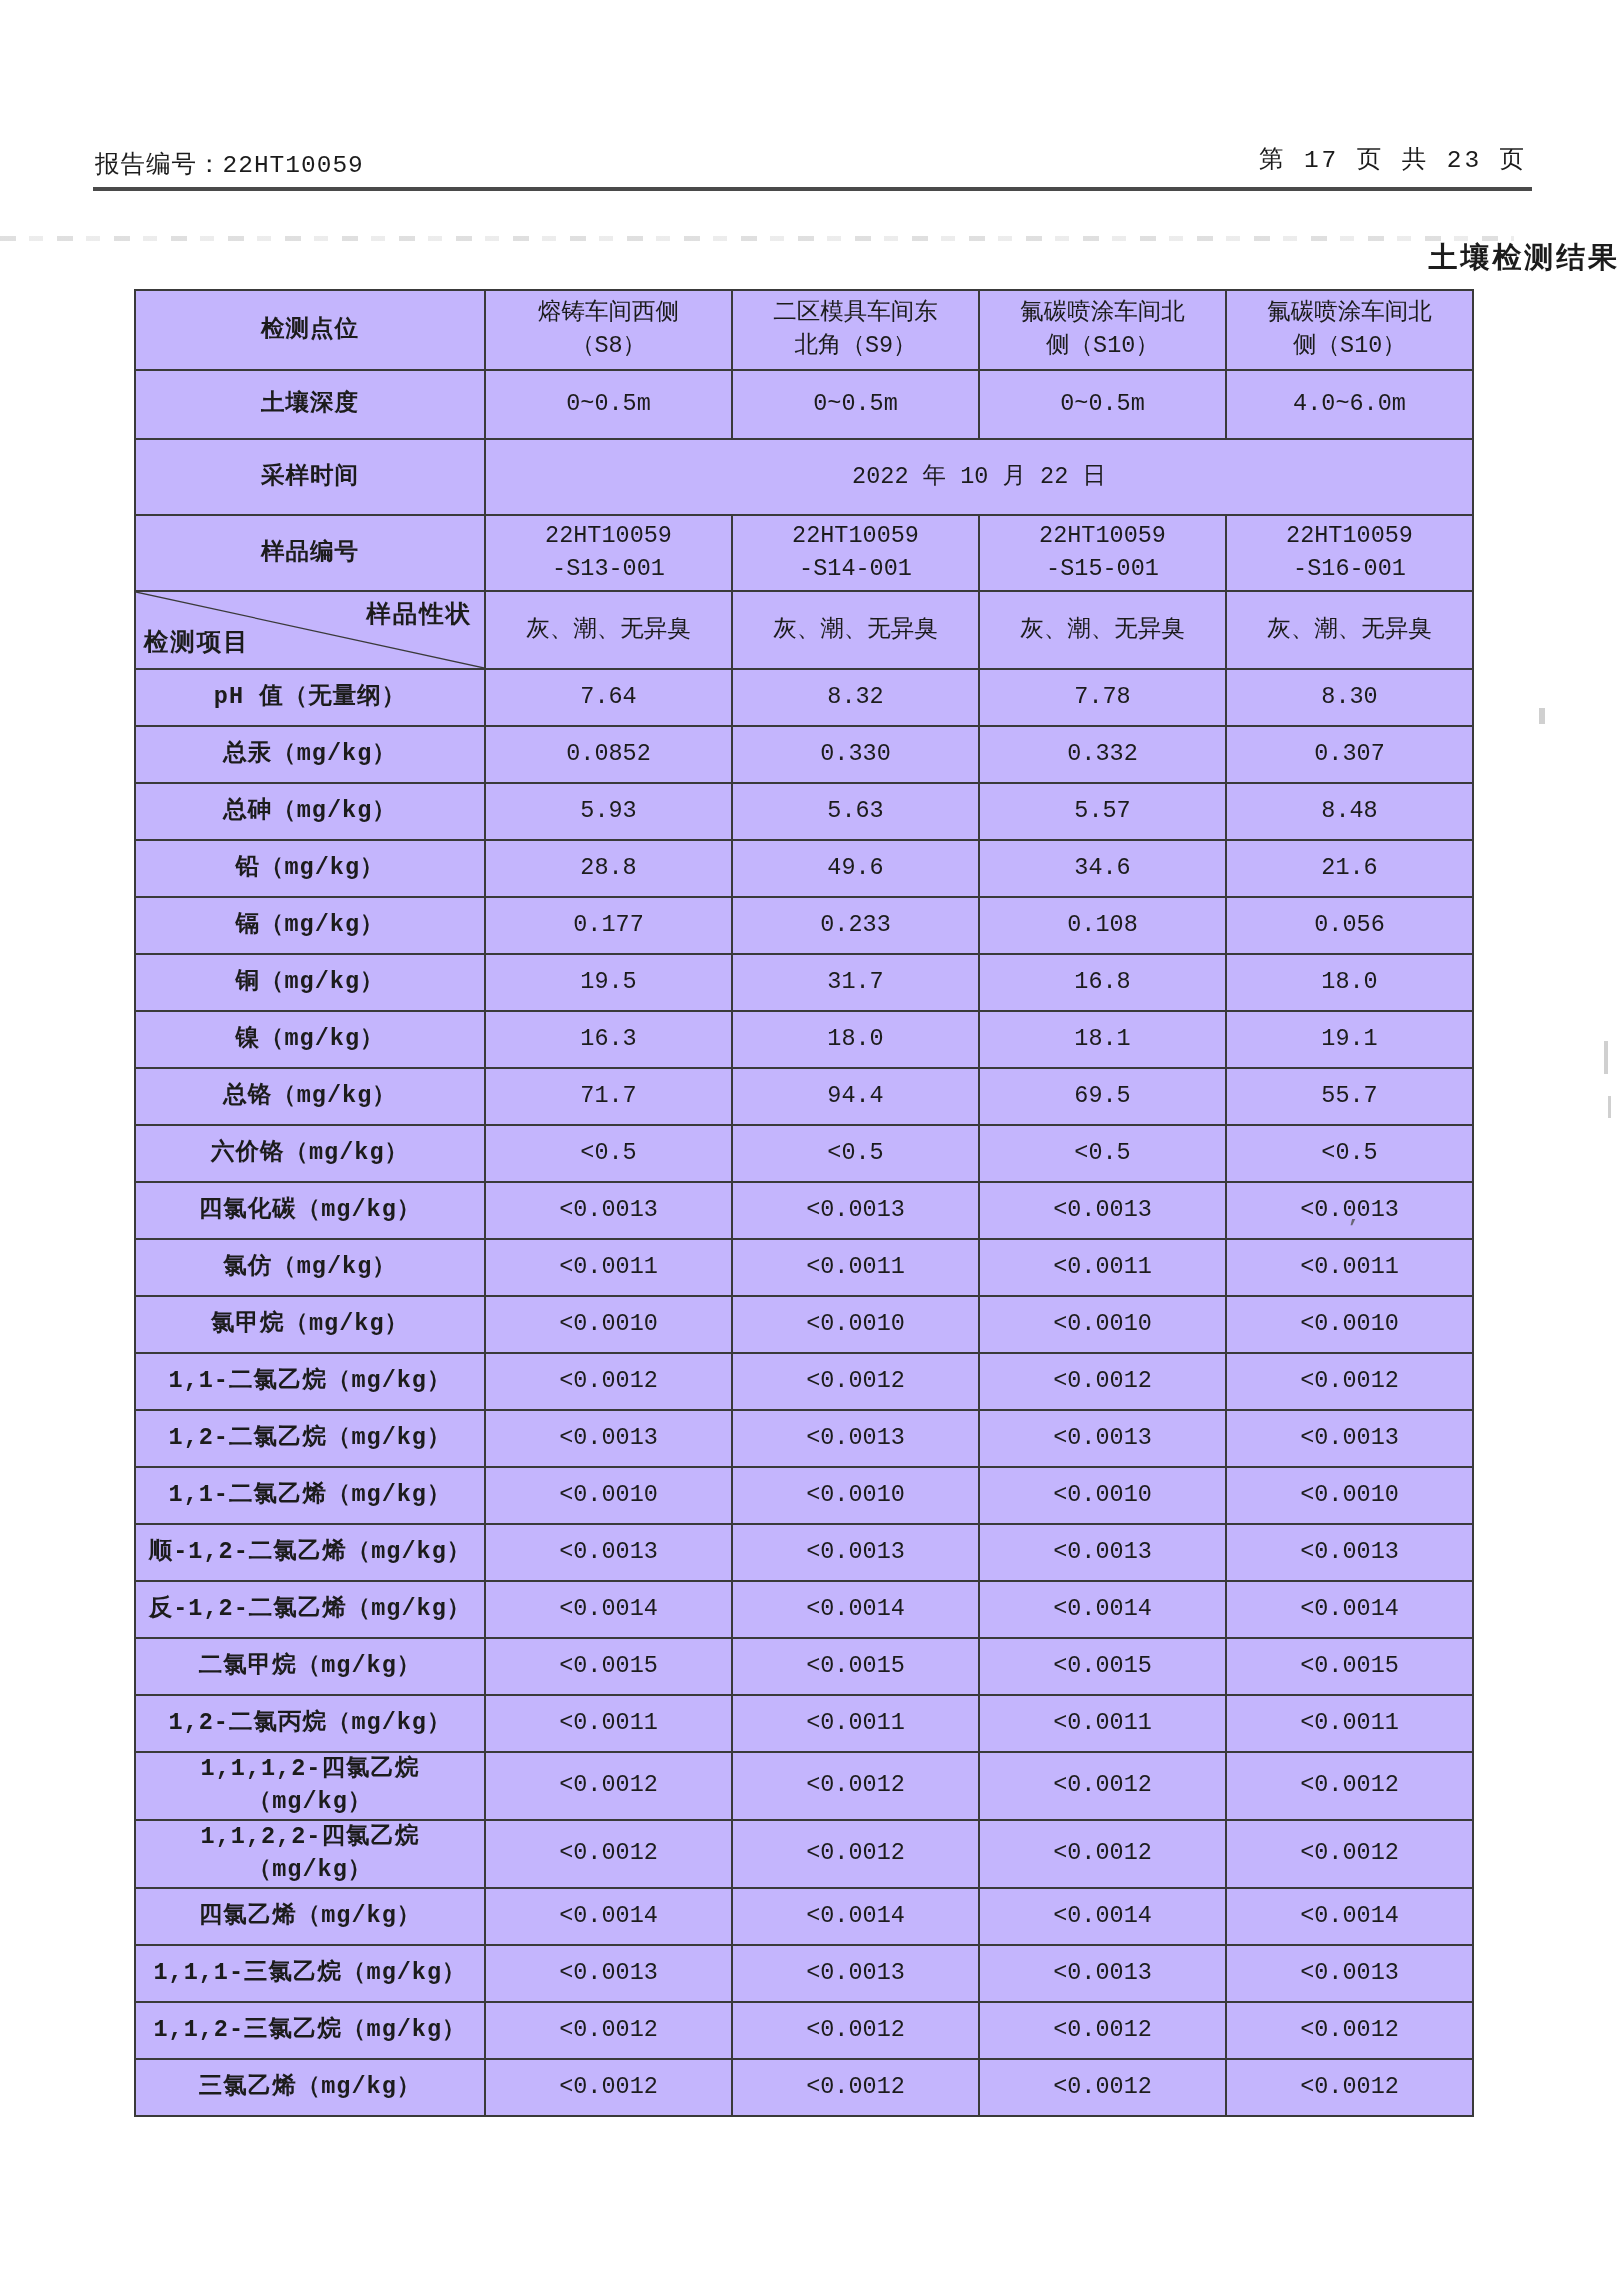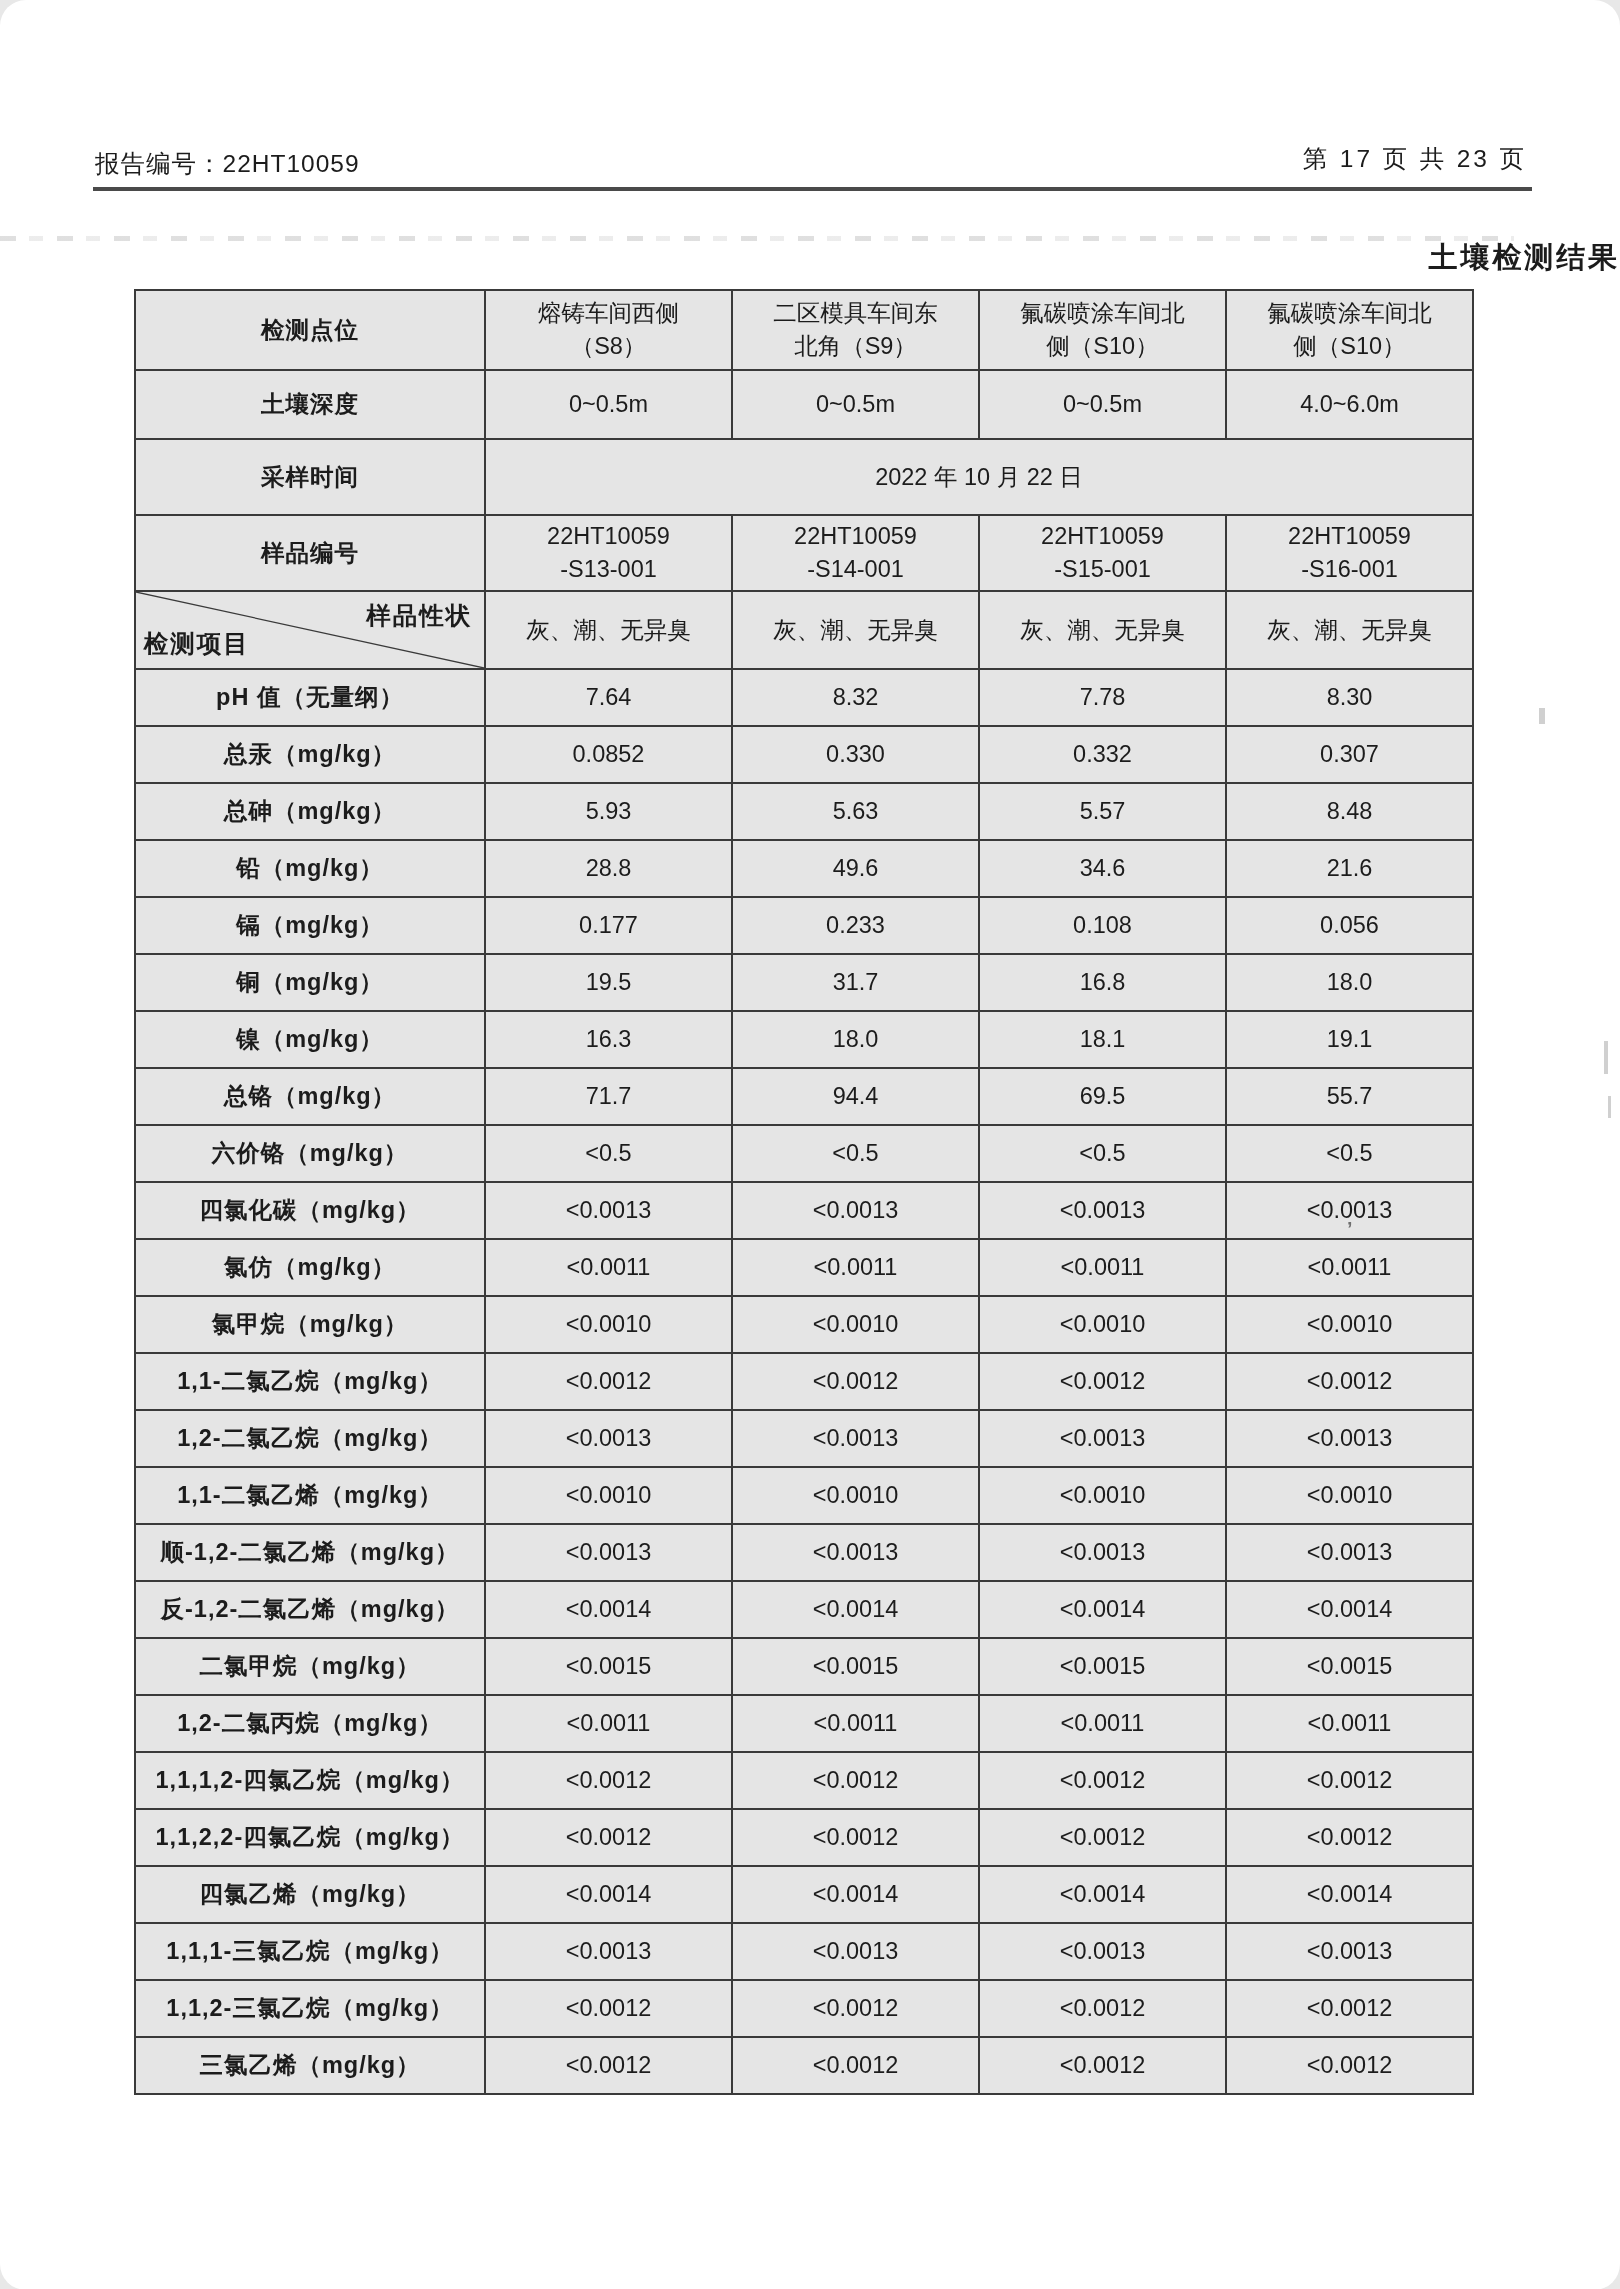--- a/index.html
+++ b/index.html
@@ -1,24 +1,23 @@
 <!DOCTYPE html>
 <html><head>
 <meta charset="utf-8">
 <style>
   html,body{margin:0;padding:0;background:#e8e8e8;}
   .page{
     position:relative;
     width:1620px;height:2290px;
     margin:0 auto;
     background:#ffffff;
-    font-family:Liberation Sans, sans-serif;
+    font-family:Liberation Mono, monospace;
     color:#1c1c1c;
     overflow:hidden;
-    border-radius:26px;
   }
   .page-header-left{
     position:absolute;left:95px;top:147px;
     font-size:24.5px;letter-spacing:1px;
   }
   .page-header-right{
     position:absolute;right:93px;top:134px;
     font-size:24.5px;letter-spacing:2.9px;margin-top:8px;
   }
   .header-rule{
@@ -34,21 +33,21 @@
   }
   .doc-title{
     position:absolute;left:0;right:0;top:238px;
     text-align:right;
     font-size:29px;font-weight:bold;letter-spacing:2.9px;
   }
   table.soil{
     position:absolute;left:134px;top:289px;
     width:1338px;
     border-collapse:collapse;table-layout:fixed;
-    background:#e5e5e5;
+    background:#c4b5fd;
   }
   table.soil td{
     border:2px solid #3a3a3a;
     text-align:center;vertical-align:middle;
     font-size:23.5px;
     padding:0 3.9px;
     line-height:1.4;
   }
   td.pre{white-space:pre-line;}
   td.lbl{font-weight:bold;font-size:24.5px;letter-spacing:1px;}

